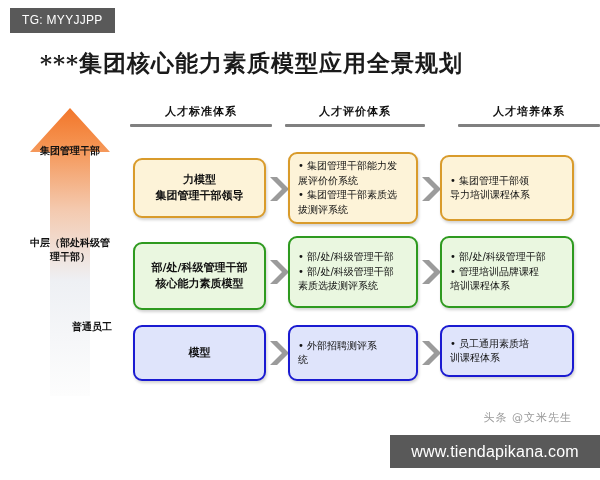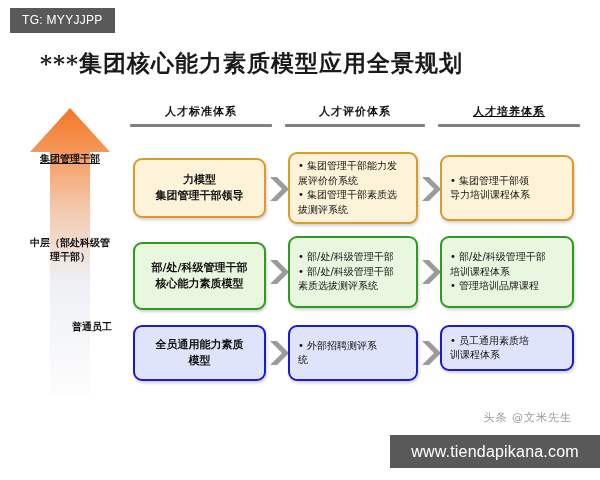--- a/index.html
+++ b/index.html
@@ -60,21 +60,21 @@
     position: absolute;
     color: #111111;
     font-size: 10px;
     font-weight: bold;
     line-height: 1.35;
     text-align: center;
     width: 84px;
     left: 28px;
     font-family: "DejaVu Sans", "Liberation Sans", sans-serif;
   }
-  .tier-label.t0 { top: 152px; text-decoration: underline; }
+  .tier-label.t0 { top: 144px; }
   .tier-label.t1 { top: 236px; }
   .tier-label.t2 { top: 320px; text-align: right; }
 
   
   .col-head {
     position: absolute;
     top: 104px;
     text-align: center;
   }
   .col-head .ch-text {
@@ -88,21 +88,21 @@
   }
   .col-head .ch-rule {
     display: block;
     margin-top: 5px;
     height: 3px;
     background: #808080;
     border-radius: 1px;
   }
   .col-head.c0 { left: 130px; width: 142px; }
   .col-head.c1 { left: 285px; width: 140px; }
-  .col-head.c2 { left: 438px; width: 142px; text-decoration: underline; }
+  .col-head.c2 { left: 458px; width: 142px; }
 
   
   .grid { position: absolute; left: 0; top: 0; }
 
   .cell {
     position: absolute;
     box-sizing: border-box;
     border-radius: 9px;
     display: flex;
     align-items: center;
@@ -277,48 +277,47 @@
         </span>
     </div>
     <div class="chev" style="left:420px; top:259px;">
       <svg width="22" height="26" viewBox="0 0 22 26" xmlns="http://www.w3.org/2000/svg">
         <polygon points="2,1 14,13 2,25 9,25 21,13 9,1" fill="#9b9b9b"></polygon>
       </svg>
     </div>
     <div class="cell bullets theme-green" style="left:440px; top:236px; width:134px; height:72px;">
       <span class="lines">
           <span class="ln">• 部/处/科级管理干部</span>
+          <span class="ln">• 管理培训品牌课程</span>
           <span class="ln">培训课程体系</span>
-          <span class="ln">• 管理培训品牌课程</span>
         </span>
     </div>
 
     <div class="cell center theme-blue" style="left:133px; top:325px; width:133px; height:56px;">
       <span class="lines">
-          <span class="ln">全员通用能力素质</span>
           <span class="ln">模型</span>
         </span>
     </div>
     <div class="chev" style="left:268px; top:340px;">
       <svg width="22" height="26" viewBox="0 0 22 26" xmlns="http://www.w3.org/2000/svg">
         <polygon points="2,1 14,13 2,25 9,25 21,13 9,1" fill="#9b9b9b"></polygon>
       </svg>
     </div>
     <div class="cell bullets theme-blue" style="left:288px; top:325px; width:130px; height:56px;">
       <span class="lines">
           <span class="ln">• 外部招聘测评系</span>
           <span class="ln">统</span>
         </span>
     </div>
     <div class="chev" style="left:420px; top:340px;">
       <svg width="22" height="26" viewBox="0 0 22 26" xmlns="http://www.w3.org/2000/svg">
         <polygon points="2,1 14,13 2,25 9,25 21,13 9,1" fill="#9b9b9b"></polygon>
       </svg>
     </div>
-    <div class="cell bullets theme-blue" style="left:440px; top:325px; width:134px; height:46px;">
+    <div class="cell bullets theme-blue" style="left:440px; top:325px; width:134px; height:52px;">
       <span class="lines">
           <span class="ln">• 员工通用素质培</span>
           <span class="ln">训课程体系</span>
         </span>
     </div>
 
   </div>
 
   <div class="wm-toutiao">头条 @文米先生</div>
   <div class="wm-site">www.tiendapikana.com</div>

